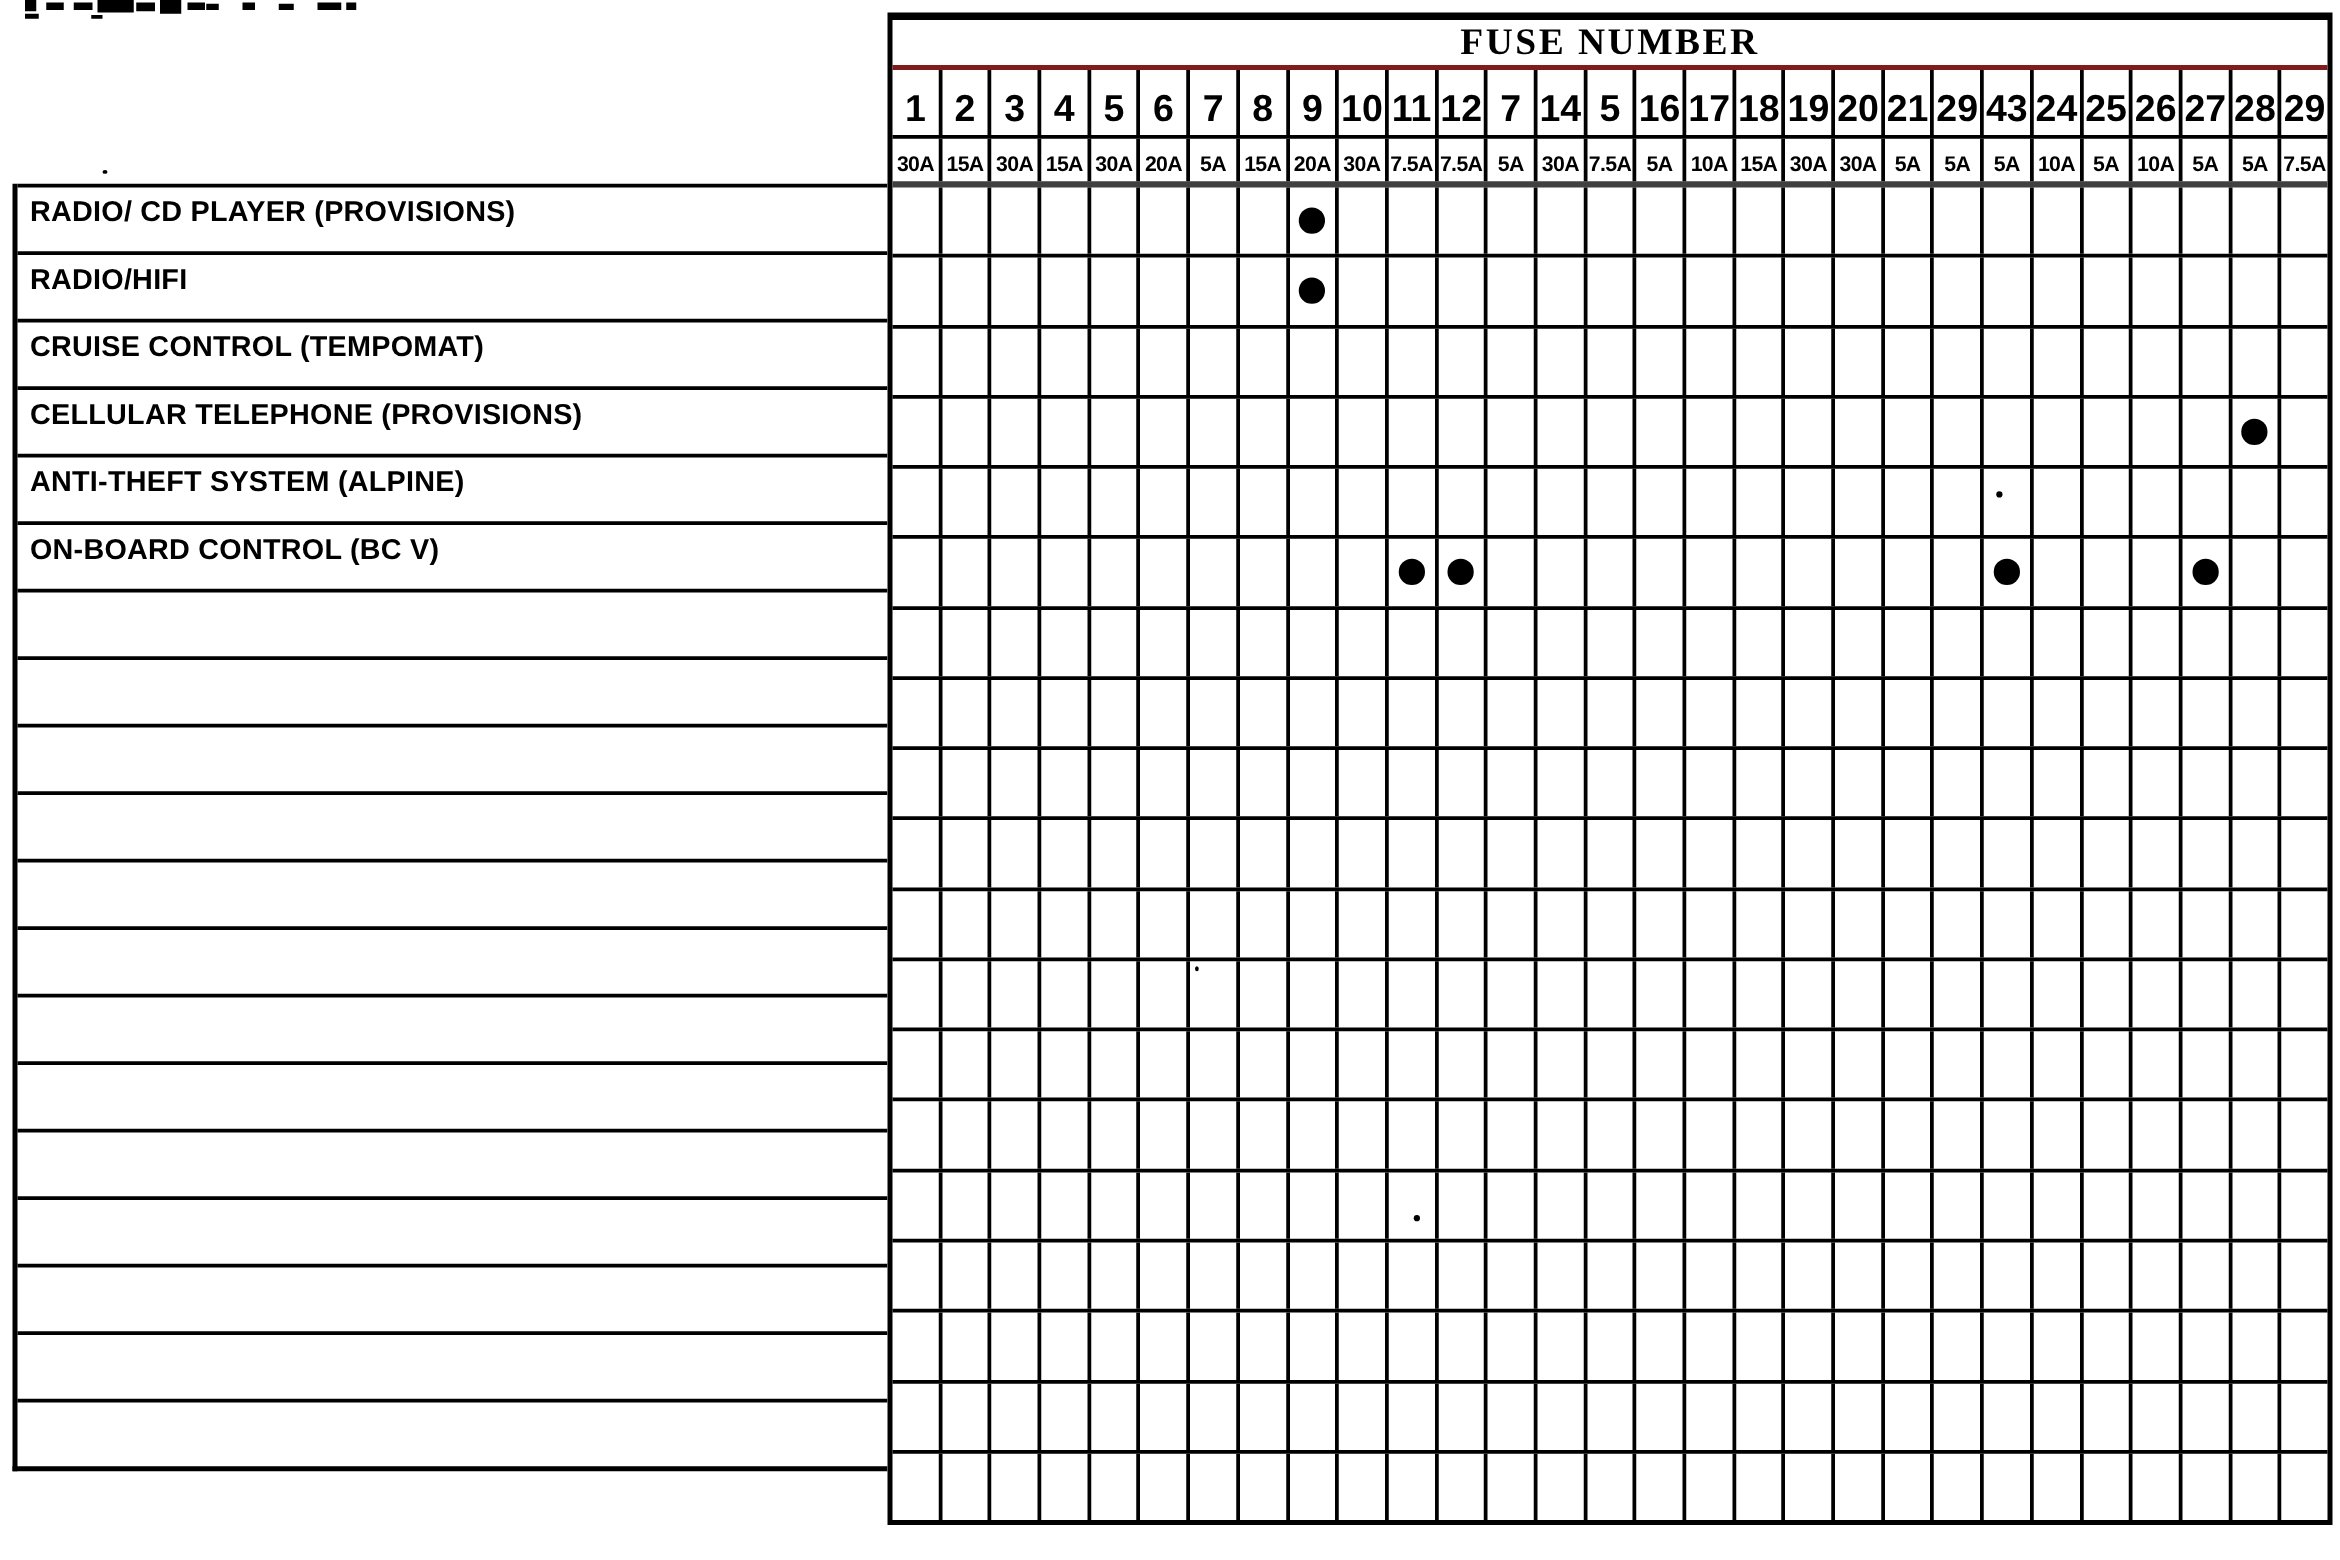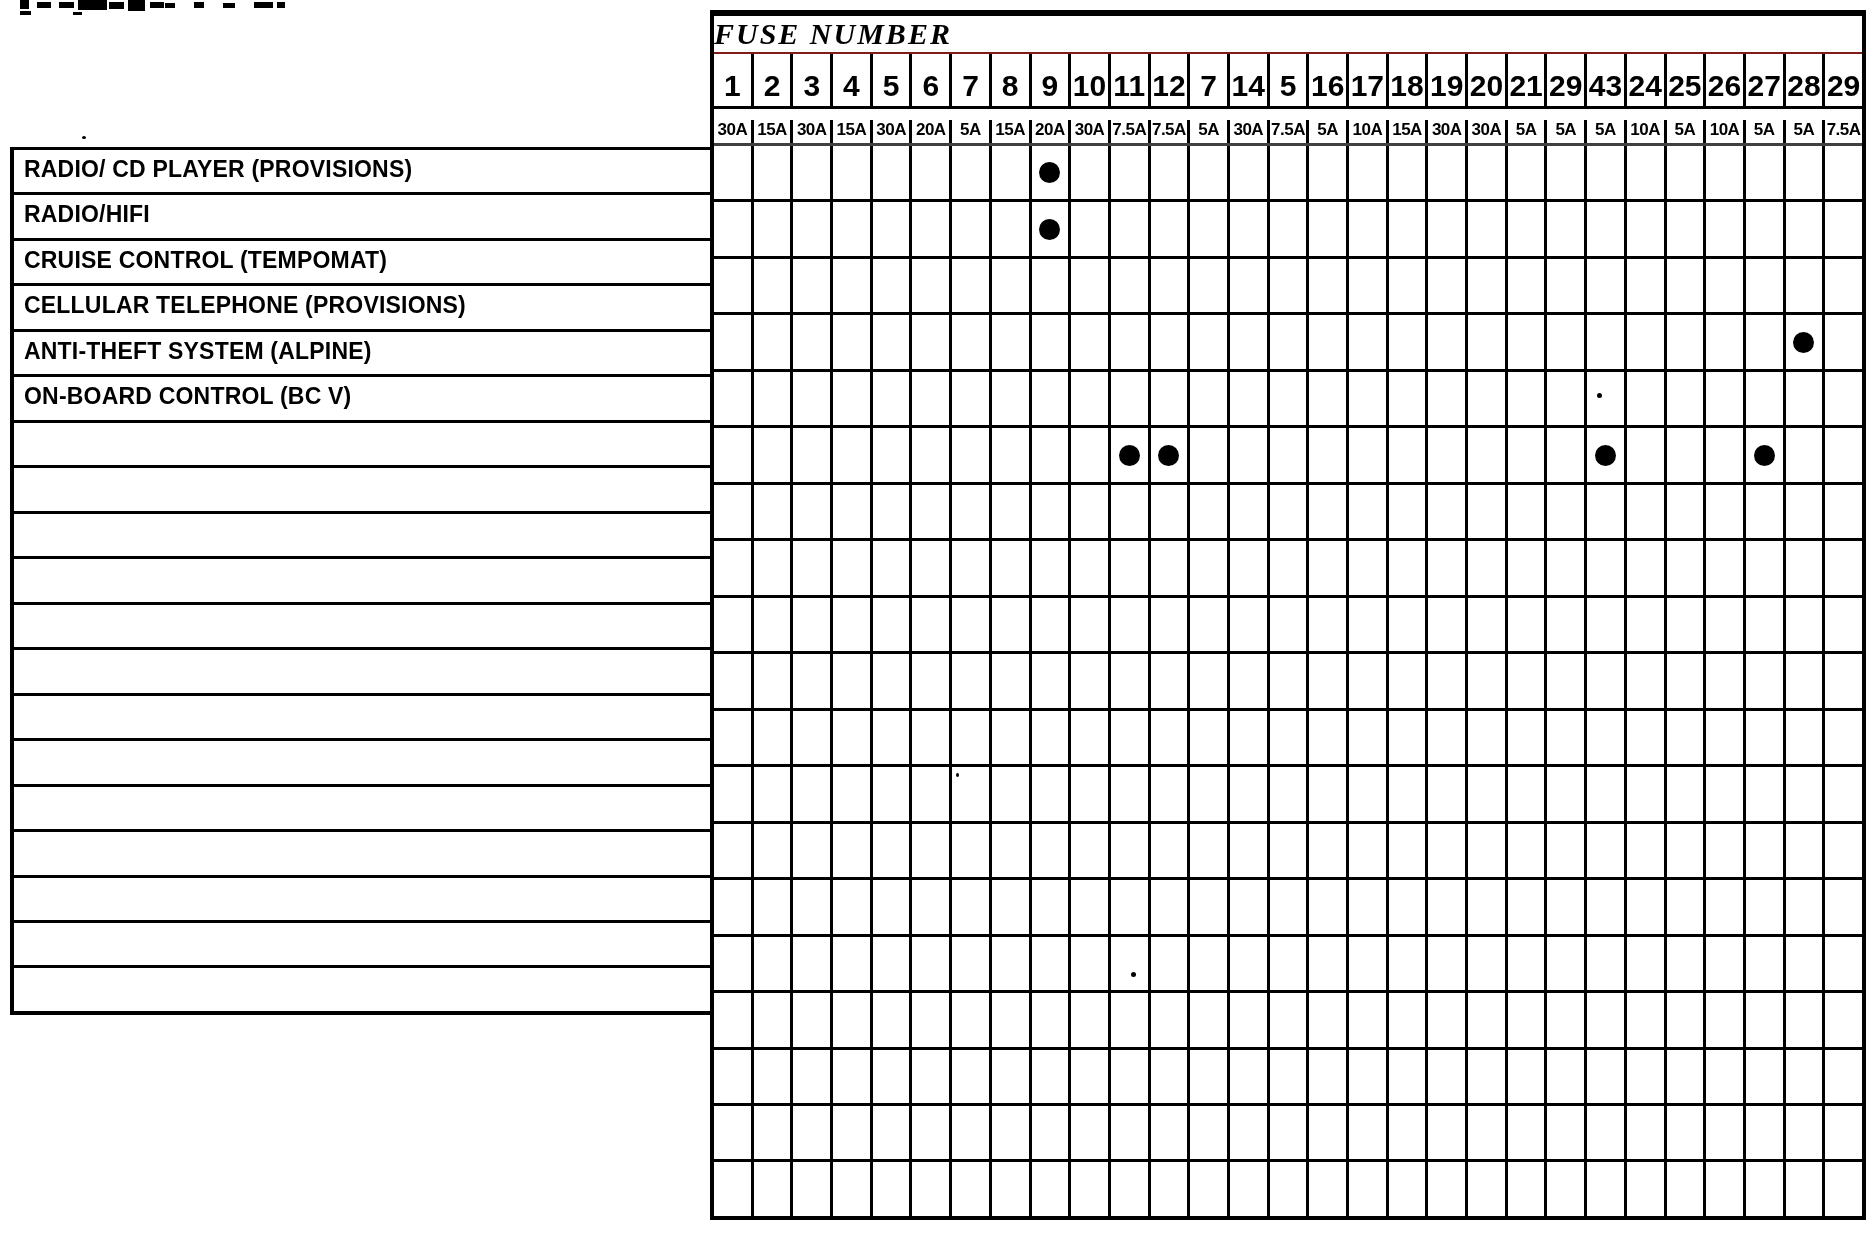--- a/index.html
+++ b/index.html
@@ -13,21 +13,21 @@
   }
 
   
   .artifact-mark{position:absolute;background:#000;}
 
   
   .speck{position:absolute;background:#000;border-radius:50%;}
 
   
   #label-panel{
-    position:absolute;left:10px;top:147px;width:700px;height:868px;
+    position:absolute;left:10px;top:147px;width:700px;height:1030px;
     box-sizing:border-box;
     border-left:4px solid #000;
     border-bottom:4px solid #000;
     display:flex;flex-direction:column;
   }
   .label-row{
     flex:1;
     border-top:3px solid #000;
     box-sizing:border-box;
     overflow:hidden;
@@ -44,32 +44,32 @@
   #grid-panel{
     position:absolute;left:710px;top:10px;width:1156px;height:1210px;
     box-sizing:border-box;
     border:4px solid #000;
     border-top-width:6px;
     display:flex;flex-direction:column;
     background:#fff;
   }
   #header-band{
     height:36px;flex:none;
-    border-bottom:2px solid #7f1d1d;
-    display:flex;align-items:center;justify-content:flex-start;font-style:italic;
+    border-bottom:4px solid #7f1d1d;
+    display:flex;align-items:center;justify-content:center;
   }
   #header-title{
     font-family:"Liberation Serif",serif;
     font-weight:bold;
     font-size:30px;
     letter-spacing:2px;
   }
   .cells-row{display:flex;}
   #numbers-band{height:52px;flex:none;border-bottom:3px solid #000;}
-  #amps-band{height:34px;flex:none;border-bottom:3px solid #404040;align-items:flex-end;}
+  #amps-band{height:34px;flex:none;border-bottom:5px solid #404040;}
   .num-cell,.amp-cell,.grid-cell{
     flex:1;
     box-sizing:border-box;
     border-right:3px solid #000;
     display:flex;align-items:flex-end;justify-content:center;
     overflow:hidden;
   }
   .num-cell:last-child,.amp-cell:last-child,.grid-cell:last-child{border-right:none;}
   .num-cell{font-size:30px;font-weight:bold;padding-bottom:3px;}
   .amp-cell{font-size:17px;font-weight:bold;letter-spacing:-0.5px;padding-bottom:3px;}

